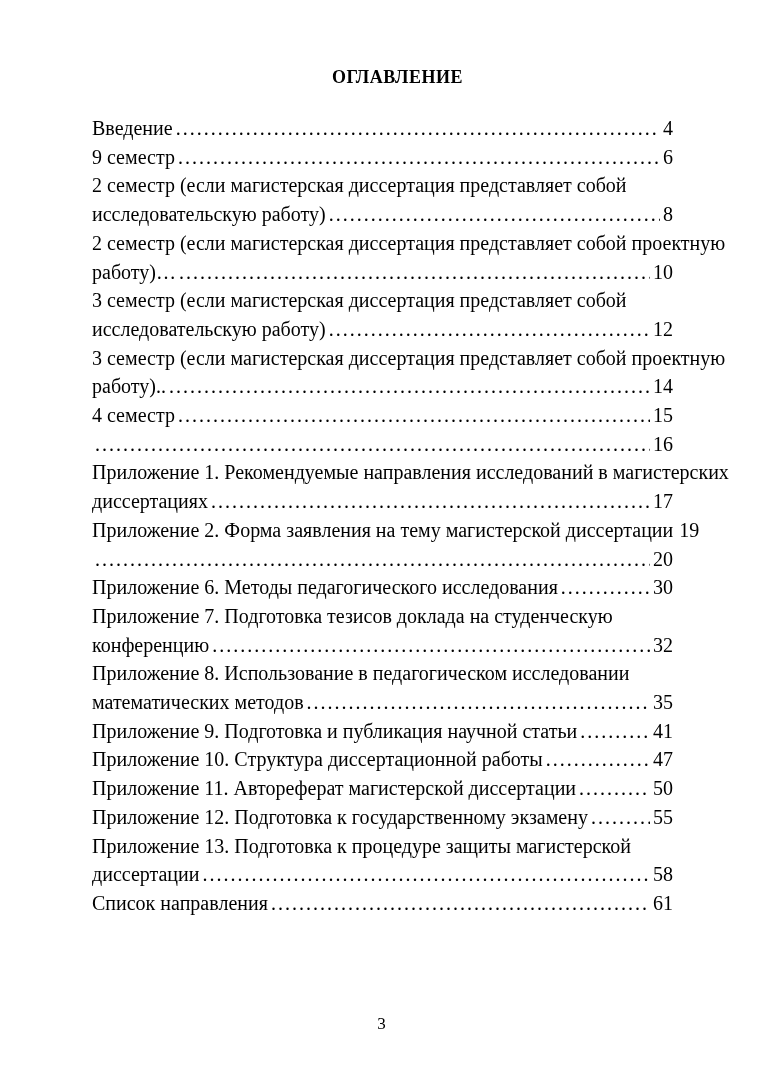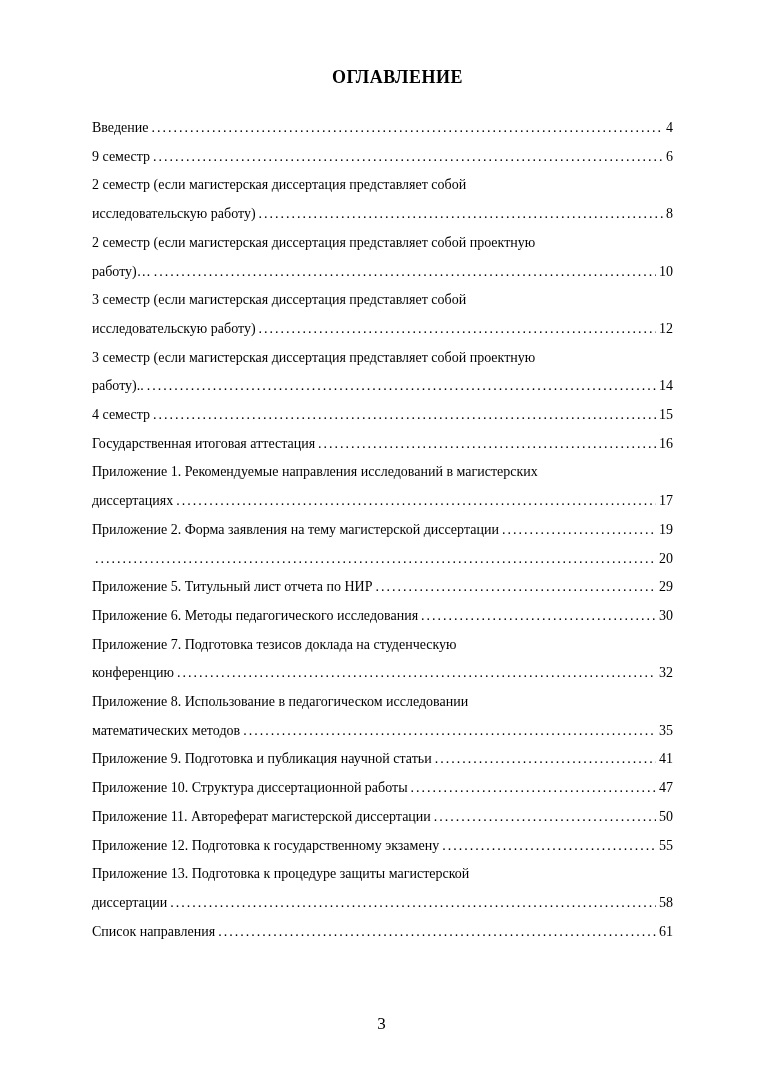--- a/index.html
+++ b/index.html
@@ -29,21 +29,21 @@
     font-size: 18px;
     font-weight: bold;
     letter-spacing: 0.5px;
     margin: 0;
   }
   .toc {
     position: absolute;
     top: 114px;
     left: 92px;
     width: 581px;
-    font-size: 14px;
+    font-size: 20px;
     line-height: 28.7px;
   }
   .toc-entry {
     margin: 0;
   }
   .toc-line {
     white-space: nowrap;
   }
   .toc-line.last {
     display: flex;
@@ -131,21 +131,20 @@
       </div>
       <div class="toc-entry">
         <div class="toc-line last">
           <span class="toc-text">4 семестр</span>
           <span class="dots"></span>
           <span class="toc-page">15</span>
         </div>
       </div>
       <div class="toc-entry">
         <div class="toc-line last">
-          <span class="toc-text">Государственная итоговая аттестация</span>
           <span class="dots"></span>
           <span class="toc-page">16</span>
         </div>
       </div>
       <div class="toc-entry">
         <div class="toc-line">Приложение 1. Рекомендуемые направления исследований в магистерских</div>
         <div class="toc-line last">
           <span class="toc-text">диссертациях</span>
           <span class="dots"></span>
           <span class="toc-page">17</span>
@@ -155,27 +154,20 @@
         <div class="toc-line last">
           <span class="toc-text">Приложение 2. Форма заявления на тему магистерской диссертации</span>
           <span class="dots"></span>
           <span class="toc-page">19</span>
         </div>
       </div>
       <div class="toc-entry">
         <div class="toc-line last">
           <span class="dots"></span>
           <span class="toc-page">20</span>
-        </div>
-      </div>
-      <div class="toc-entry">
-        <div class="toc-line last">
-          <span class="toc-text">Приложение 5. Титульный лист отчета по НИР</span>
-          <span class="dots"></span>
-          <span class="toc-page">29</span>
         </div>
       </div>
       <div class="toc-entry">
         <div class="toc-line last">
           <span class="toc-text">Приложение 6. Методы педагогического исследования</span>
           <span class="dots"></span>
           <span class="toc-page">30</span>
         </div>
       </div>
       <div class="toc-entry">

